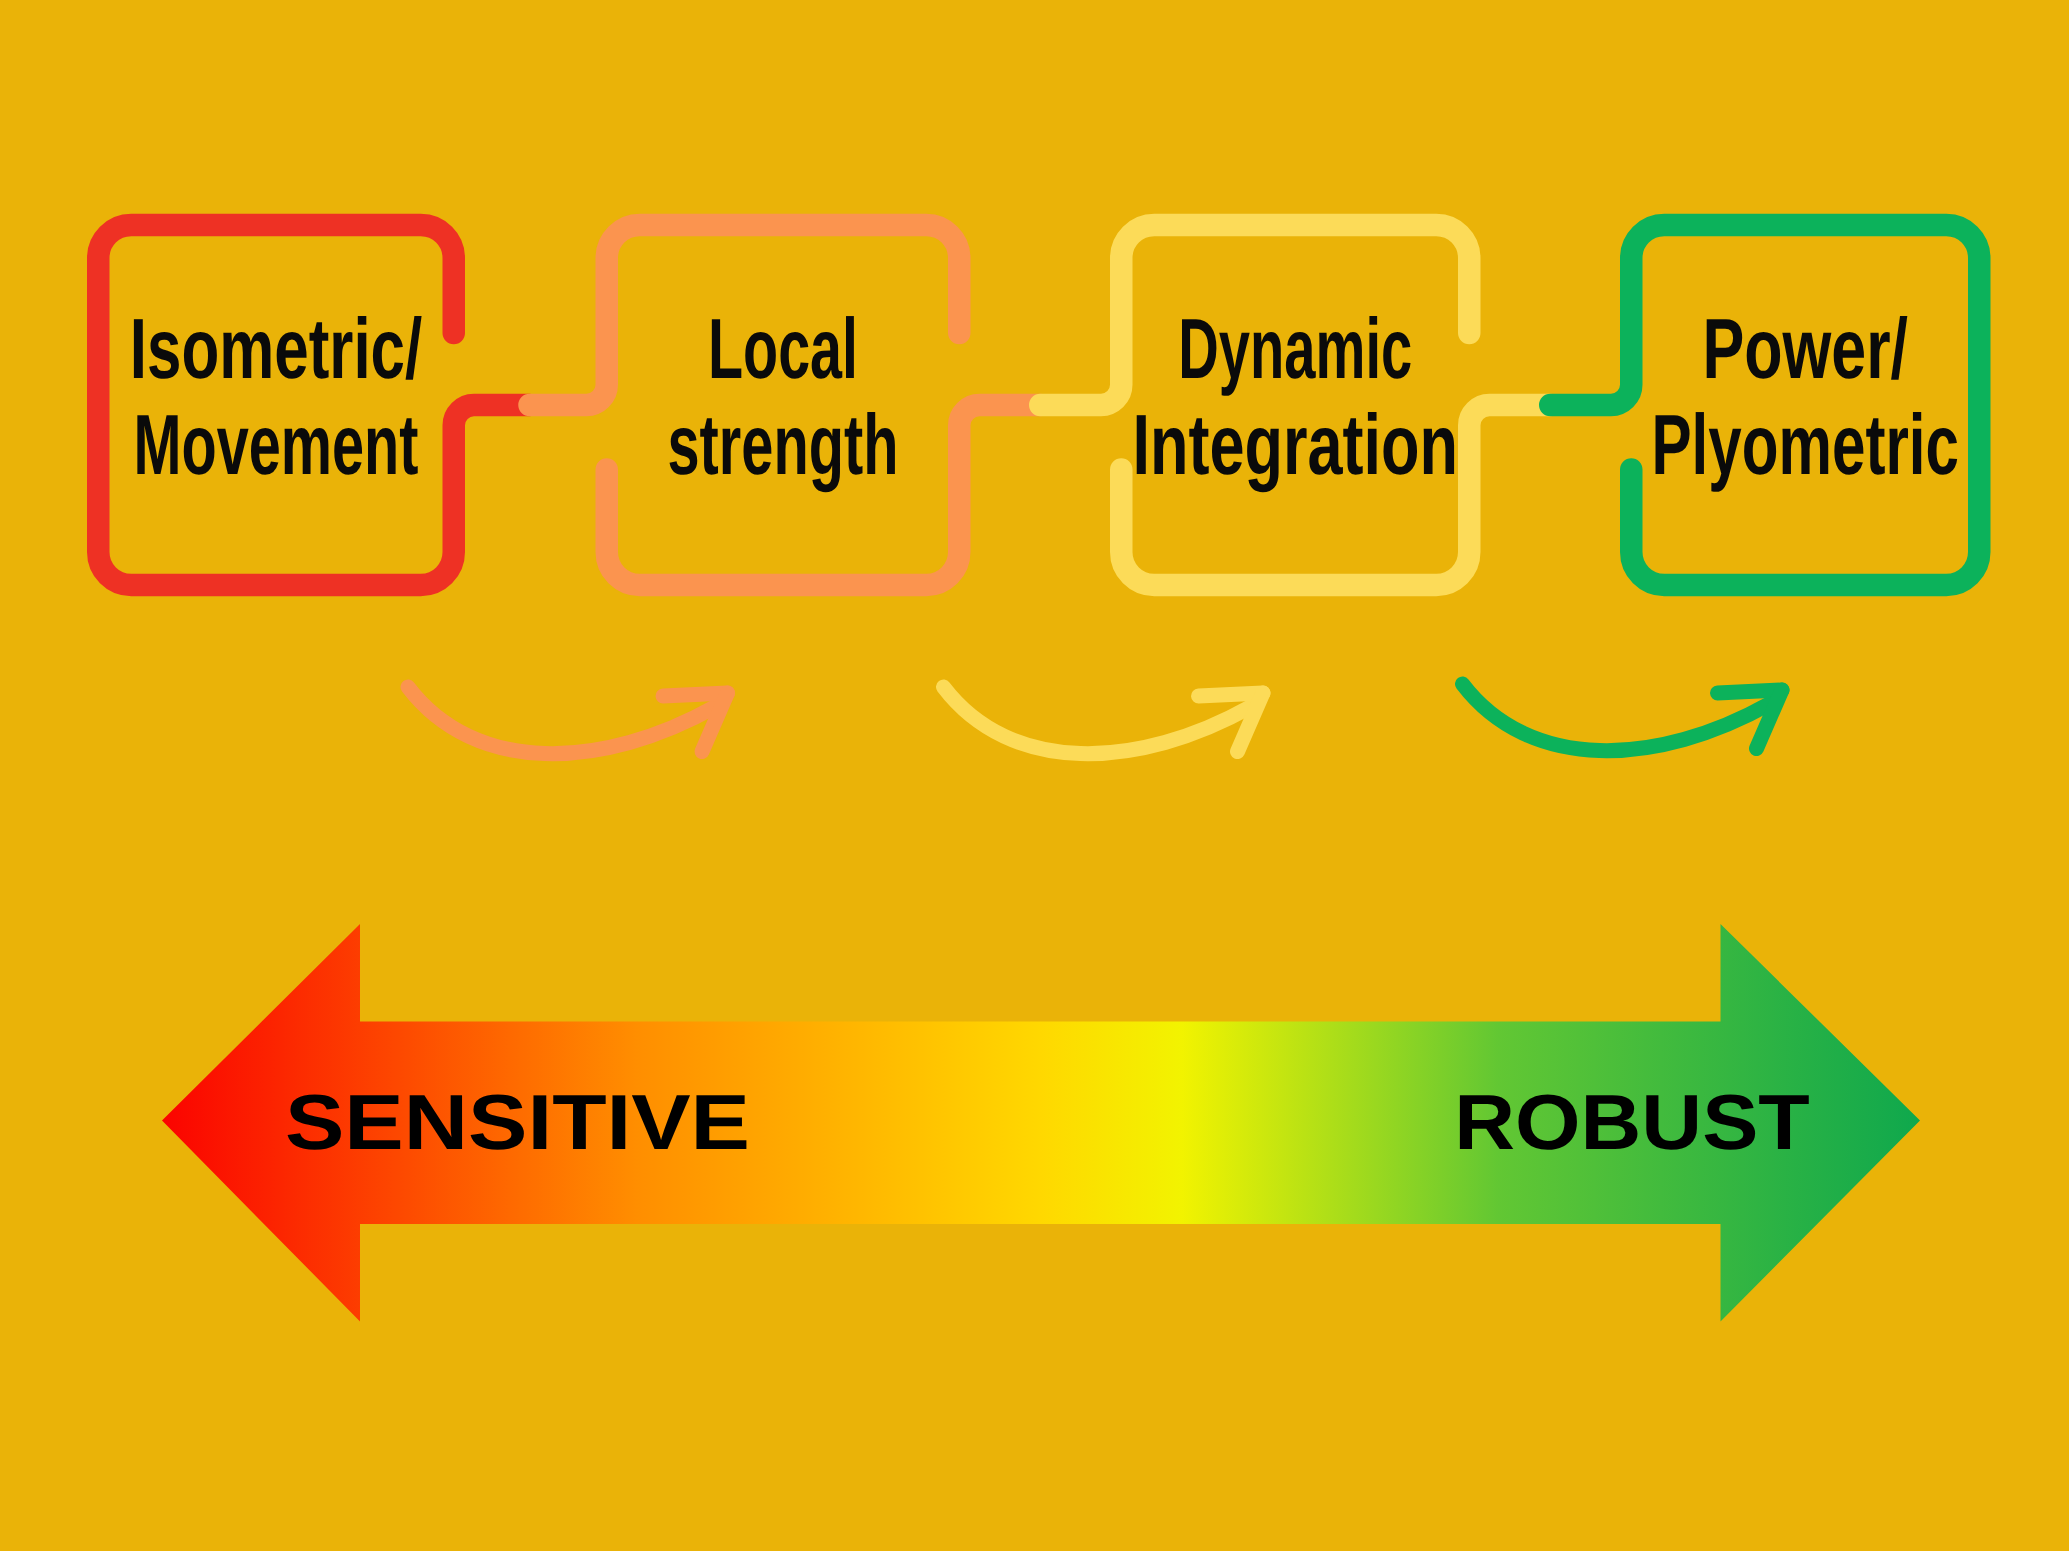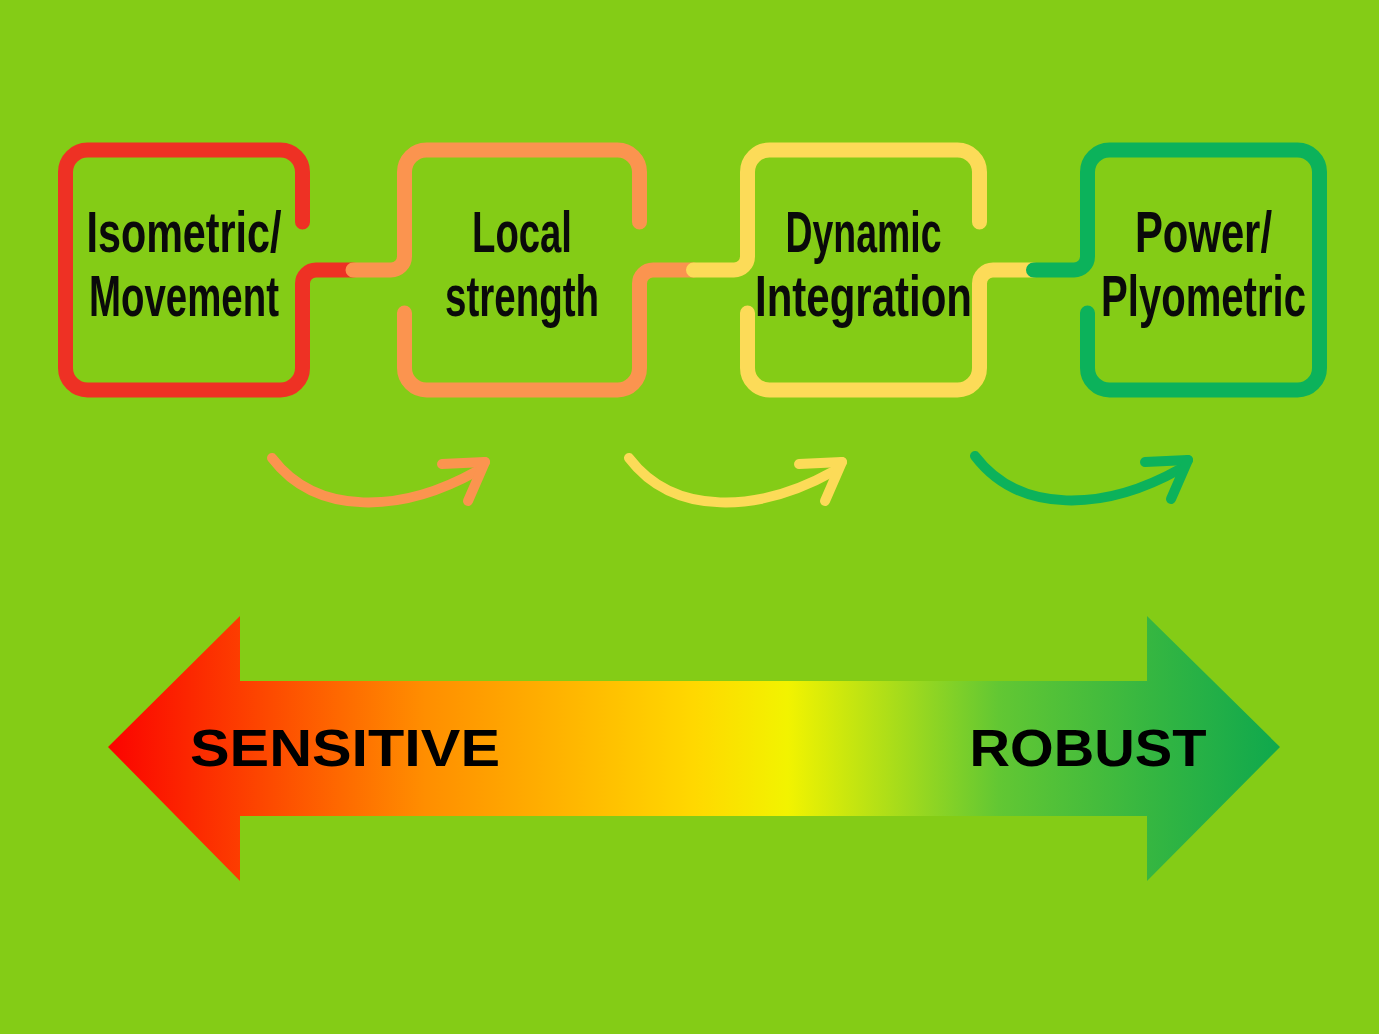--- a/index.html
+++ b/index.html
@@ -4,21 +4,21 @@
 <style>
   html, body {
     margin: 0;
     padding: 0;
     background: #ffffff;
   }
   .stage {
     position: relative;
     width: 1379px;
     height: 1034px;
-    background: #84cc16;
+    background: #eab308;
     overflow: hidden;
   }
   svg { display: block; }
   .outline {
     fill: none;
     stroke-width: 15;
     stroke-linecap: round;
     stroke-linejoin: round;
   }
   .flow {

